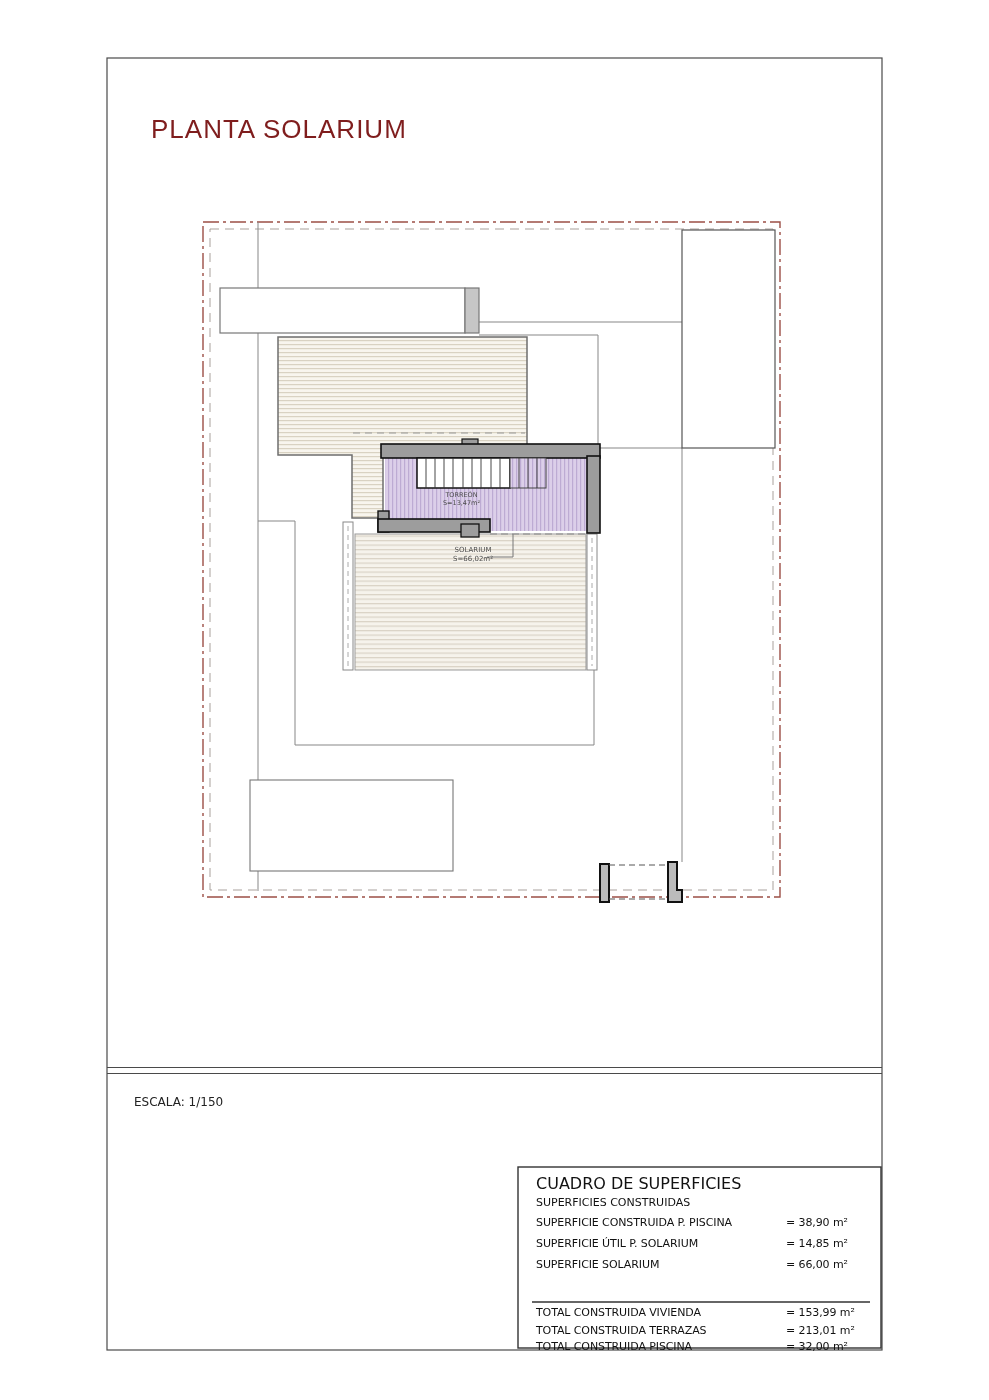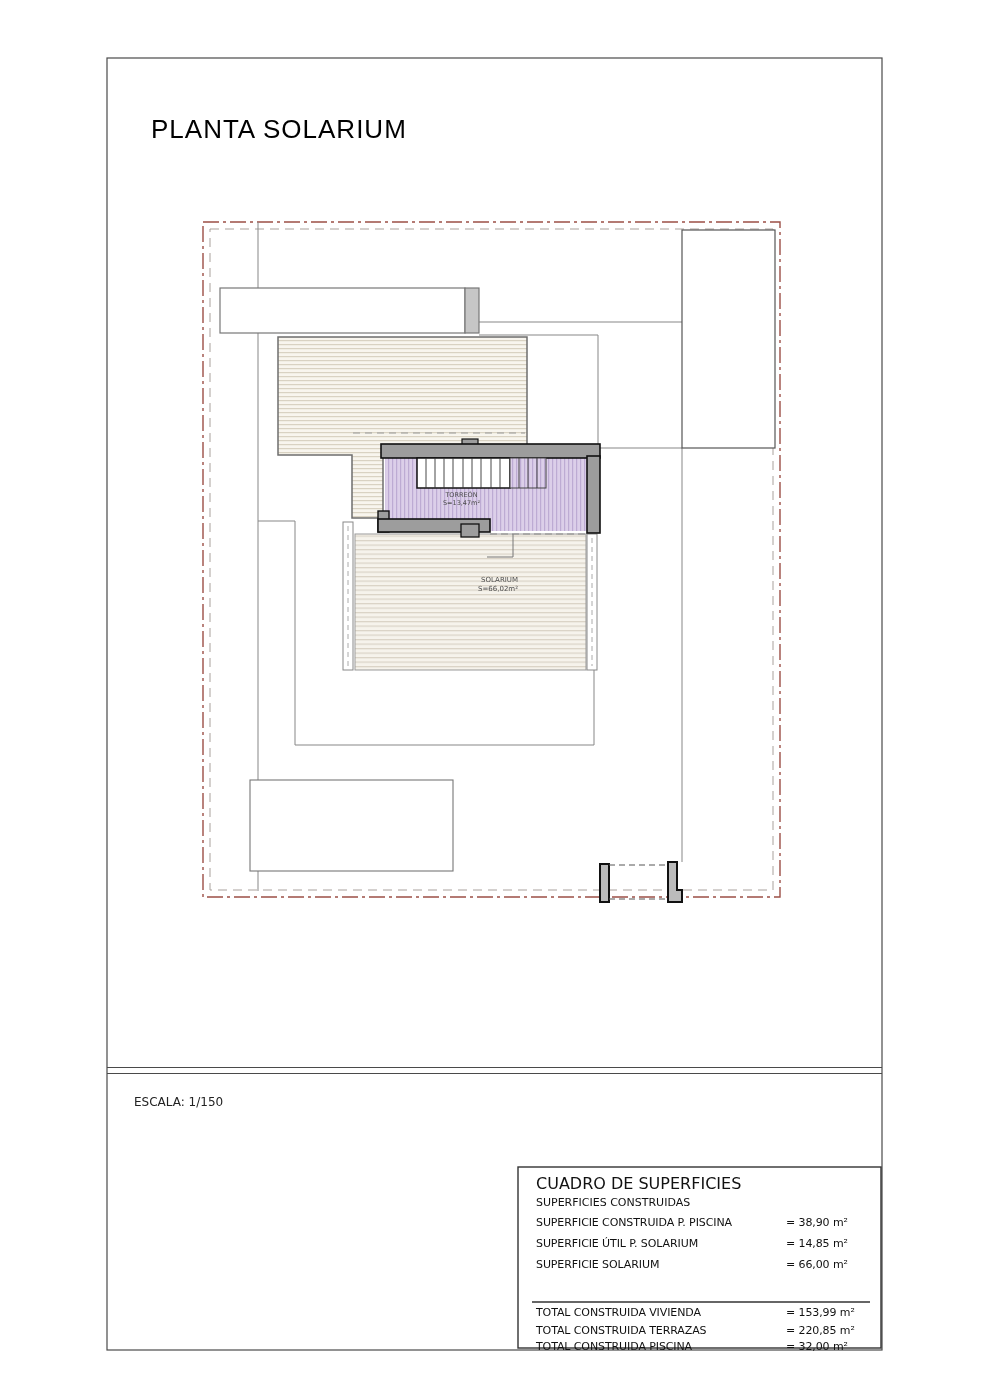--- a/index.html
+++ b/index.html
@@ -1,28 +1,28 @@
 <!DOCTYPE html>
 <html><head>
 <meta charset="utf-8">
 <style>
   html,body{margin:0;padding:0;background:#ffffff;}
   #sheet{position:relative;width:989px;height:1400px;background:#fff;overflow:hidden;
          font-family:"DejaVu Sans",sans-serif;color:#1a1a1a;}
   #plan-svg{position:absolute;left:0;top:0;}
   .abs{position:absolute;white-space:nowrap;}
   .sheet-title{left:151px;top:114px;font-family:"Liberation Sans",sans-serif;
-               font-size:26px;letter-spacing:1px;color:#000000;}
+               font-size:26px;letter-spacing:1px;color:#7f1d1d;}
   .scale-label{left:134px;top:1095px;font-size:12px;color:#222;}
   .bedrooms-label{left:167px;top:1241px;font-family:"Liberation Sans",sans-serif;
                   font-size:34px;letter-spacing:.5px;color:#161616;}
   .room-label{text-align:center;color:#4d4d4d;line-height:1.3;}
   .room-label .rn{display:block;}
   .torreon-label{left:424px;top:491px;width:75px;font-size:6.5px;}
-  .solarium-label{left:428px;top:576px;width:90px;font-size:7px;text-align:right;}
+  .solarium-label{left:428px;top:546px;width:90px;font-size:7px;}
   .tbl-title{left:536px;top:1174px;font-size:16px;color:#111;}
   .tbl-subtitle{left:536px;top:1196px;font-size:11px;color:#111;}
   .tbl-row{font-size:11px;color:#111;letter-spacing:-.1px;}
   .tbl-row .lab{position:absolute;left:536px;}
   .tbl-row .val{position:absolute;left:786px;}
   .r0{top:1216px}.r1{top:1237px}.r2{top:1258px}
   .t0{top:1306px}.t1{top:1324px}.t2{top:1340px}
 </style>
 </head>
 <body>
@@ -147,20 +147,20 @@
     <span class="abs lab r2">SUPERFICIE SOLARIUM</span>
     <span class="abs val r2">= 66,00 m²</span>
   </div>
 
   <div class="tbl-row">
     <span class="abs lab t0">TOTAL CONSTRUIDA VIVIENDA</span>
     <span class="abs val t0">= 153,99 m²</span>
   </div>
   <div class="tbl-row">
     <span class="abs lab t1">TOTAL CONSTRUIDA TERRAZAS</span>
-    <span class="abs val t1">= 220,85 m²</span>
+    <span class="abs val t1">= 213,01 m²</span>
   </div>
   <div class="tbl-row">
     <span class="abs lab t2">TOTAL CONSTRUIDA PISCINA</span>
     <span class="abs val t2">= 32,00 m²</span>
   </div>
 
 </div>
 
 </body></html>

